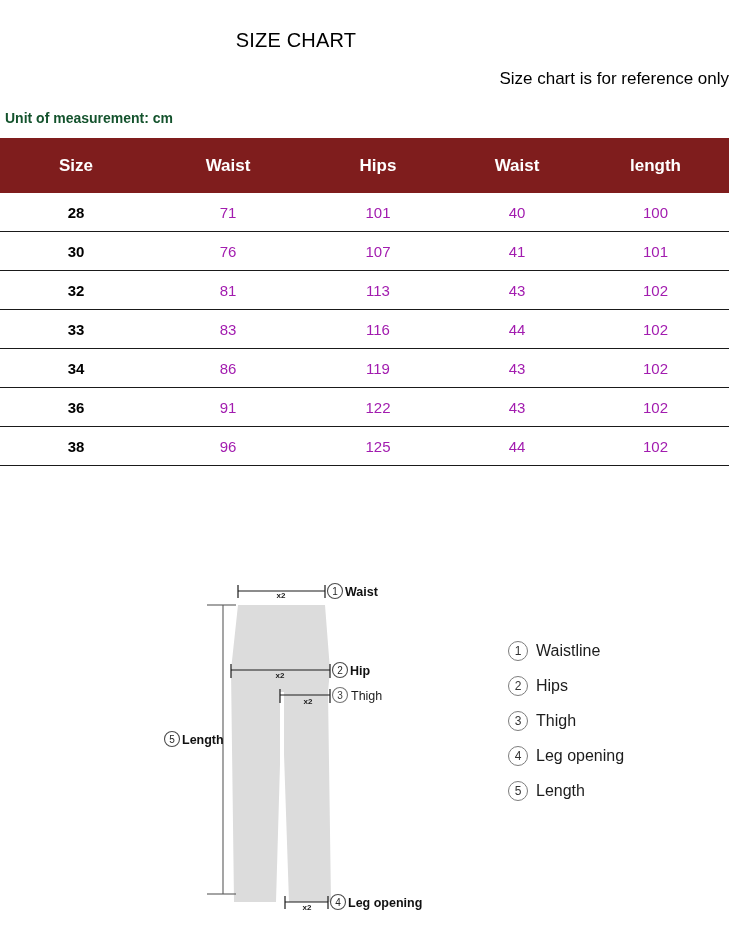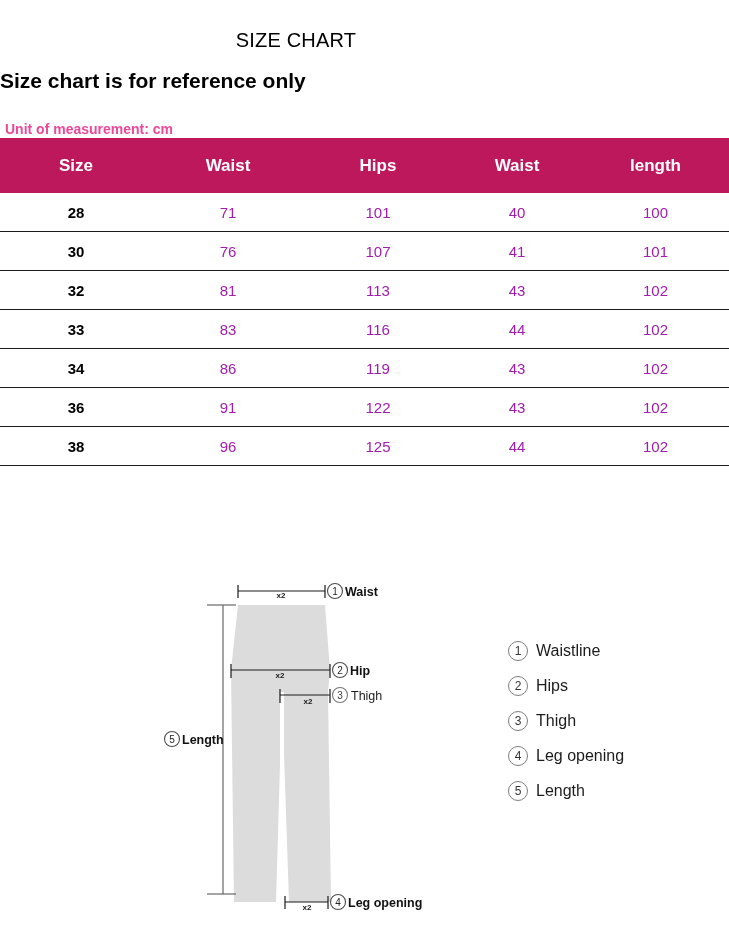--- a/index.html
+++ b/index.html
@@ -25,45 +25,45 @@
     text-align: center;
     font-size: 20px;
     font-weight: 400;
     letter-spacing: 0.2px;
   }
   .title-sub {
     position: absolute;
     left: 0;
     top: 69px;
     width: 729px;
-    text-align: left;
-    font-size: 21px;
-    font-weight: 700;
+    text-align: right;
+    font-size: 17px;
+    font-weight: 400;
   }
   .unit-note {
     position: absolute;
     left: 5px;
-    top: 121px;
+    top: 110px;
     font-size: 14px;
     font-weight: 700;
-    color: #ec4899;
+    color: #14532d;
     white-space: nowrap;
   }
 
   
   .size-table {
     position: absolute;
     left: 0;
     top: 138px;
     width: 729px;
     border-collapse: collapse;
     table-layout: fixed;
   }
   .size-table thead th {
-    background: #be185d;
+    background: #7f1d1d;
     color: #ffffff;
     font-size: 17px;
     font-weight: 700;
     height: 55px;
     text-align: center;
     border: none;
     padding: 0;
   }
   .size-table tbody td {
     height: 38px;

